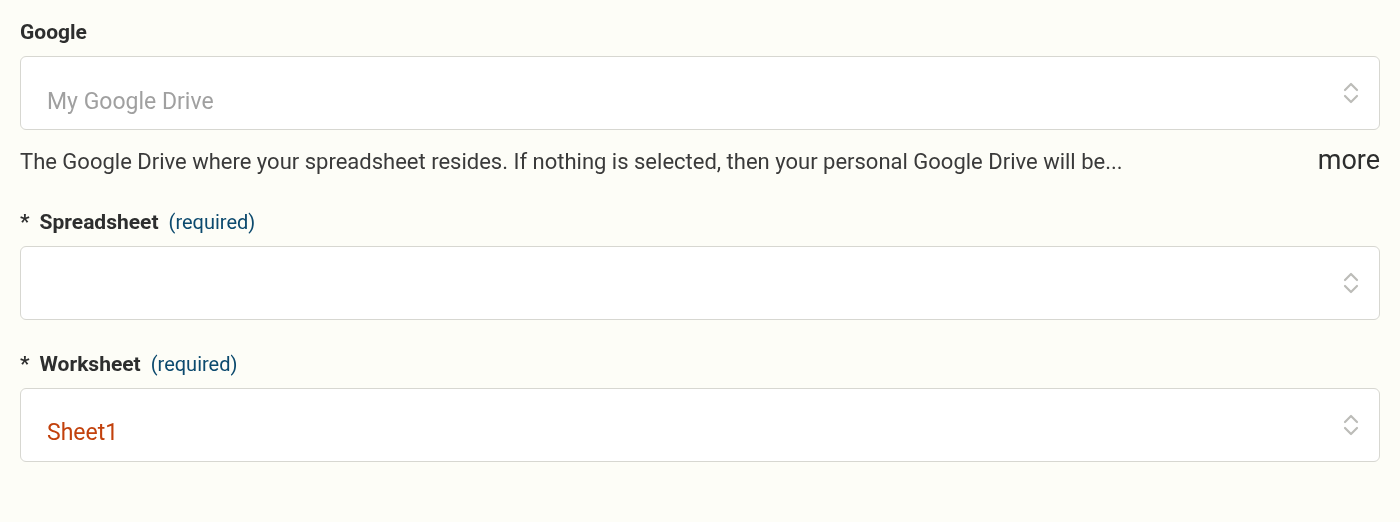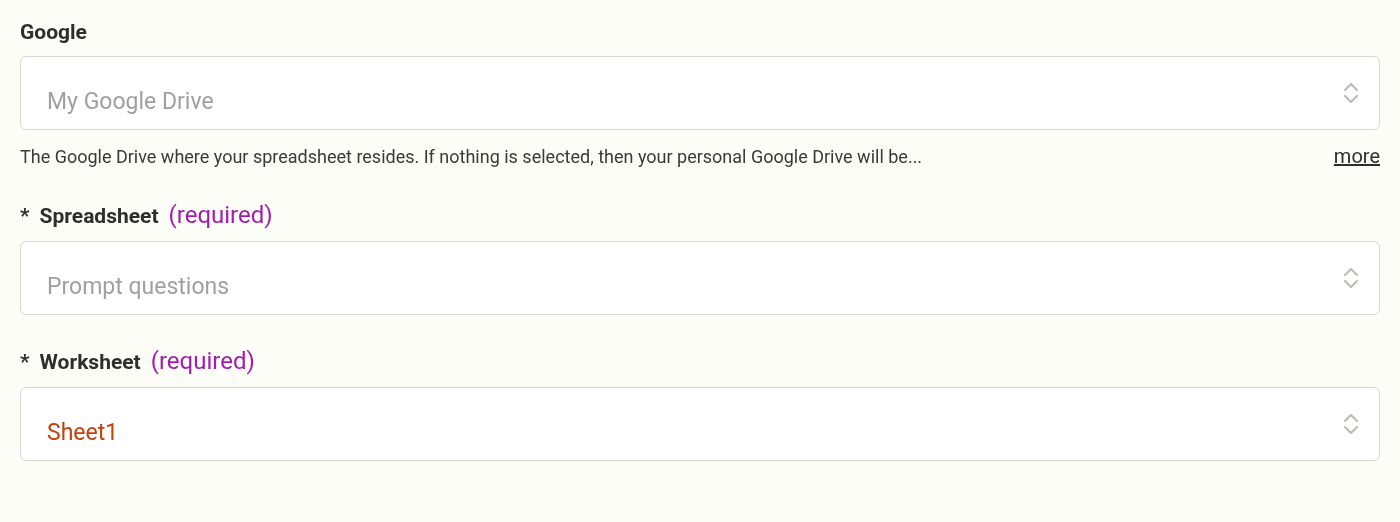--- a/index.html
+++ b/index.html
@@ -24,22 +24,22 @@
       margin-bottom: 12px;
       display: flex;
       align-items: baseline;
       gap: 10px;
     }
     .field-label .asterisk {
       font-weight: 700;
     }
     .field-label .required {
       font-weight: 400;
-      color: #a21caf;
-      font-size: 24px;
+      color: #0c4a6e;
+      font-size: 20px;
     }
     .select-box {
       width: 100%;
       border: 1px solid #d7d7d1;
       border-radius: 6px;
       background-color: #ffffff;
       padding: 20px 50px 4px 26px;
       font-size: 23px;
       position: relative;
       cursor: pointer;
@@ -70,32 +70,31 @@
       display: block;
     }
     .help-row {
       display: flex;
       justify-content: space-between;
       align-items: baseline;
       margin-top: 14px;
       gap: 30px;
     }
     .help-text {
-      font-size: 18px;
+      font-size: 22px;
       color: #3a3a3a;
       line-height: 1.4;
       flex: 1;
       white-space: nowrap;
       overflow: hidden;
       text-overflow: ellipsis;
     }
     .more-link {
-      font-size: 20px;
+      font-size: 27px;
       color: #2d2e2e;
-      text-decoration: underline;
       cursor: pointer;
       flex-shrink: 0;
     }
   </style>
 </head>
 <body>
 
 <div class="field-group">
   <div class="field-label">
     <span>Google</span>
@@ -117,21 +116,20 @@
   </div>
 </div>
 
 <div class="field-group">
   <div class="field-label">
     <span class="asterisk">*</span>
     <span>Spreadsheet</span>
     <span class="required">(required)</span>
   </div>
   <div class="select-box placeholder">
-    <span class="select-value">Prompt questions</span>
     <span class="select-arrows">
       <svg viewBox="0 0 16 10">
           <path d="M2 8 L8 2 L14 8" stroke="currentColor" stroke-width="2.2" fill="none" stroke-linecap="round" stroke-linejoin="round"></path>
         </svg>
       <svg viewBox="0 0 16 10">
           <path d="M2 2 L8 8 L14 2" stroke="currentColor" stroke-width="2.2" fill="none" stroke-linecap="round" stroke-linejoin="round"></path>
         </svg>
     </span>
   </div>
 </div>

